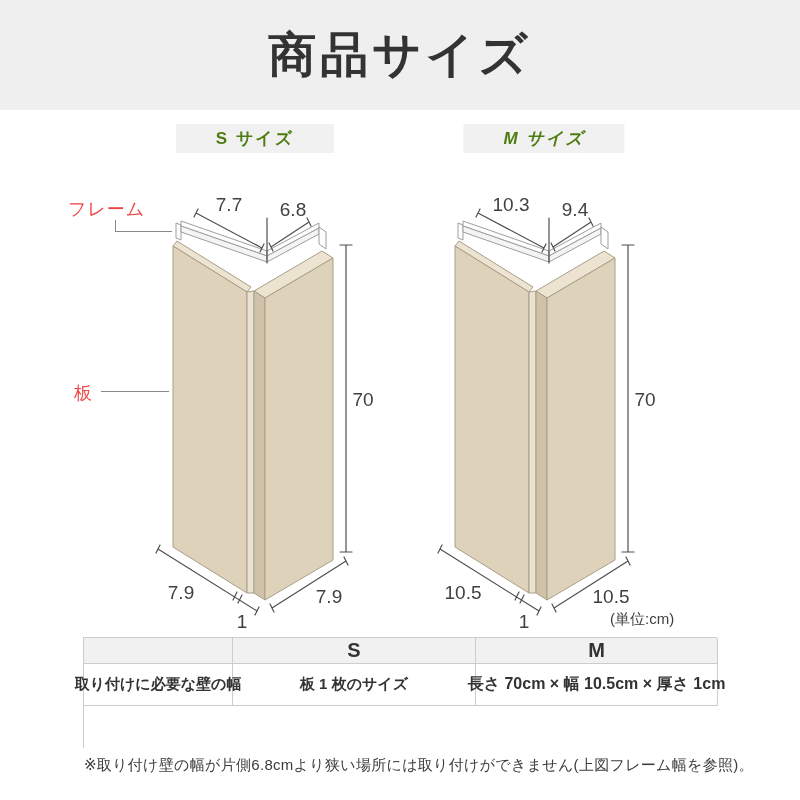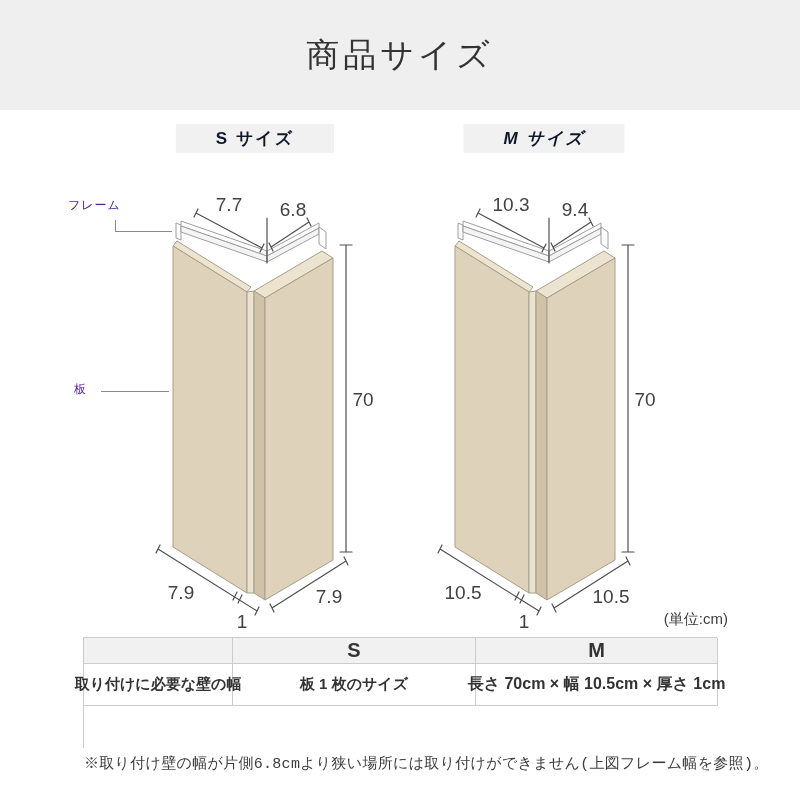--- a/index.html
+++ b/index.html
@@ -9,72 +9,72 @@
     background:#ffffff; overflow:hidden;
     font-family:"Liberation Sans","DejaVu Sans",sans-serif;
     color:#3a3a3a;
   }
   
   .banner {
     position:absolute; left:0; top:0; width:800px; height:110px;
     background:#efefef; display:flex; align-items:center; justify-content:center;
   }
   .banner h1 {
-    font-size:33px; font-weight:400; letter-spacing:4px; color:#333333;
+    font-size:48px; font-weight:700; letter-spacing:4px; color:#333333;
   }
   
   .size-tag {
     position:absolute; top:124px; height:29px; line-height:29px;
     background:#f1f1f1; padding:0 40px; font-size:17px; font-weight:700;
-    color:#0f172a; letter-spacing:2px; transform:translateX(-50%); white-space:nowrap;
+    color:#4d7c0f; letter-spacing:2px; transform:translateX(-50%); white-space:nowrap;
   }
   .size-tag.s { left:255px; }
   .size-tag.m { left:544px;font-style:italic; }
   
   .callout {
-    position:absolute; font-size:12px; color:#4c1d95; letter-spacing:1px; white-space:nowrap;
+    position:absolute; font-size:18px; color:#ef4444; letter-spacing:1px; white-space:nowrap;
   }
   .callout.frame-label { left:68px; top:197px; }
   .callout.board-label { left:74px; top:381px; }
   .cline { position:absolute; background:#8a8a8a; }
   .cline.frame-v { left:115px; top:220px; width:1px; height:12px; }
   .cline.frame-h { left:115px; top:231px; width:57px; height:1px; }
   .cline.board-h { left:101px; top:391px; width:68px; height:1px; z-index:3; }
   
   .diagram { position:absolute; top:190px; width:230px; height:450px; }
   .diagram.s { left:150px; }
   .diagram.m { left:432px; }
   .diagram polygon { stroke:#a89e88; stroke-width:1; stroke-linejoin:round; }
   .diagram polygon.fr { stroke:#9e9e9e; }
   .diagram path.dim { stroke:#4f4f4f; stroke-width:1.2; fill:none; stroke-linecap:round; }
   .diagram text.dimtext {
     font-family:"Liberation Sans","DejaVu Sans",sans-serif;
     font-size:19px; fill:#414141; text-anchor:middle;
   }
   
   .unit-note {
-    position:absolute; left:610px; top:610px; width:118px; text-align:right;
+    position:absolute; left:610px; top:610px; width:118px; 
     font-size:15px; color:#3f3f3f;
   }
   
   .spec-table {
     position:absolute; left:83px; top:637px; width:634px;
     display:grid; grid-template-columns:149px 243px 242px; grid-template-rows:26px 42px 42px;
     border-top:1px solid #cccccc; border-left:1px solid #cccccc;
     background:#ffffff;
   }
   .spec-table .cell {
     border-right:1px solid #cccccc; border-bottom:1px solid #cccccc;
     display:flex; align-items:center; justify-content:center;
     font-size:16px; font-weight:700; color:#333333; white-space:nowrap;
   }
   .spec-table .cell.head { background:#f1f1f1; font-size:20px; }
   .spec-table .cell.rowlabel { font-size:15px; }
   
-  .footnotes { position:absolute; left:84px; top:754px;font-family:Liberation Mono, monospace; }
+  .footnotes { position:absolute; left:84px; top:754px; }
   .footnotes p { font-size:15px; line-height:22px; color:#3c3c3c; letter-spacing:0.3px; }
 </style>
 </head>
 <body>
 
 <div class="page">
 
   <header class="banner">
     <h1>商品サイズ</h1>
   </header>

